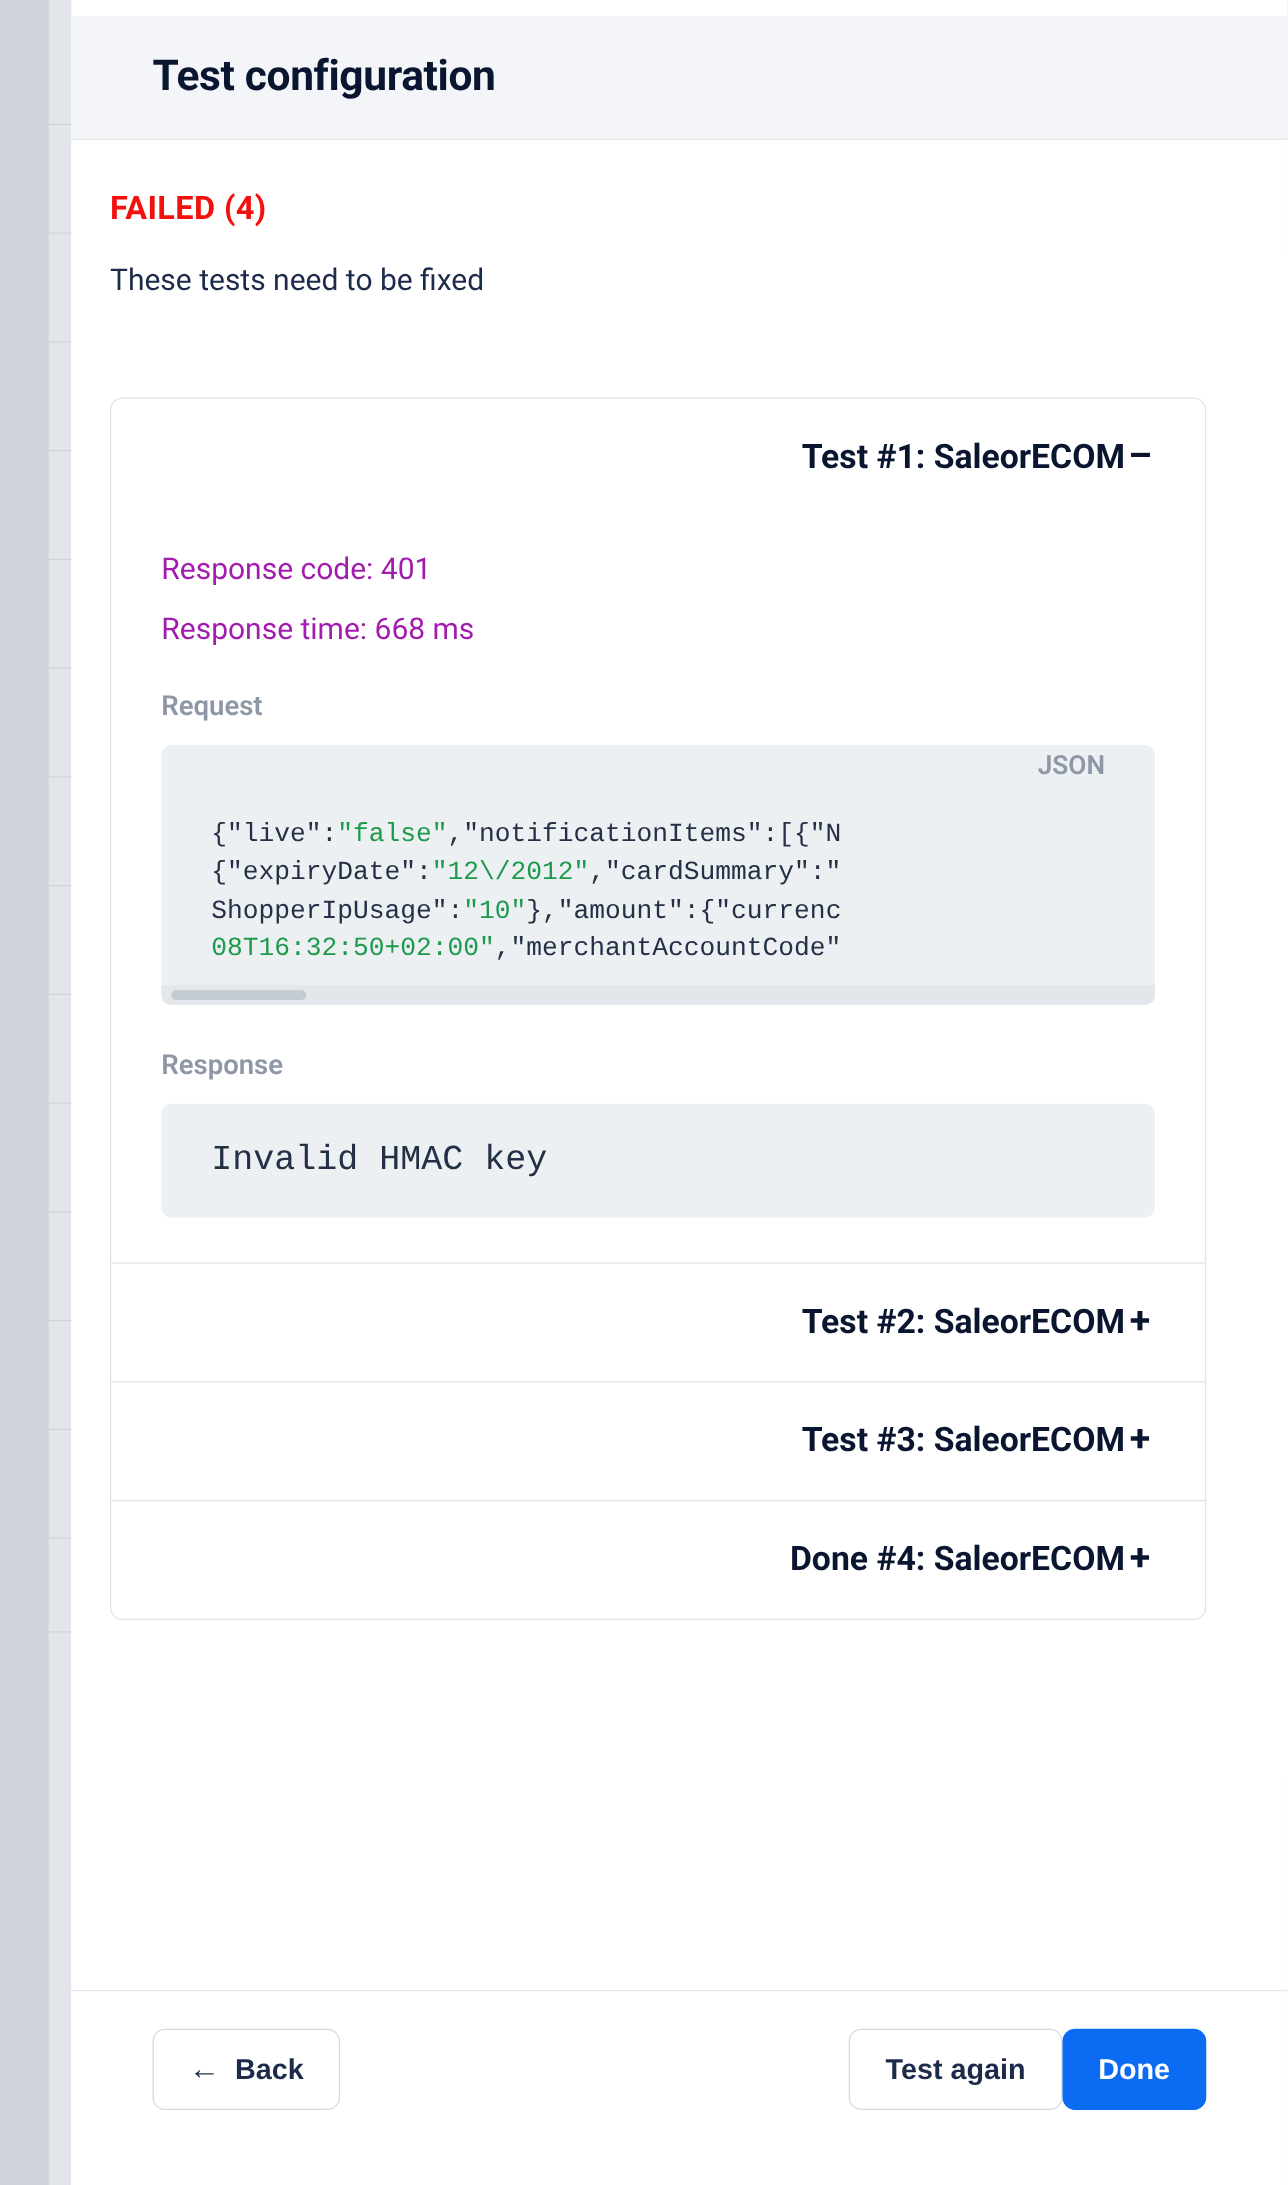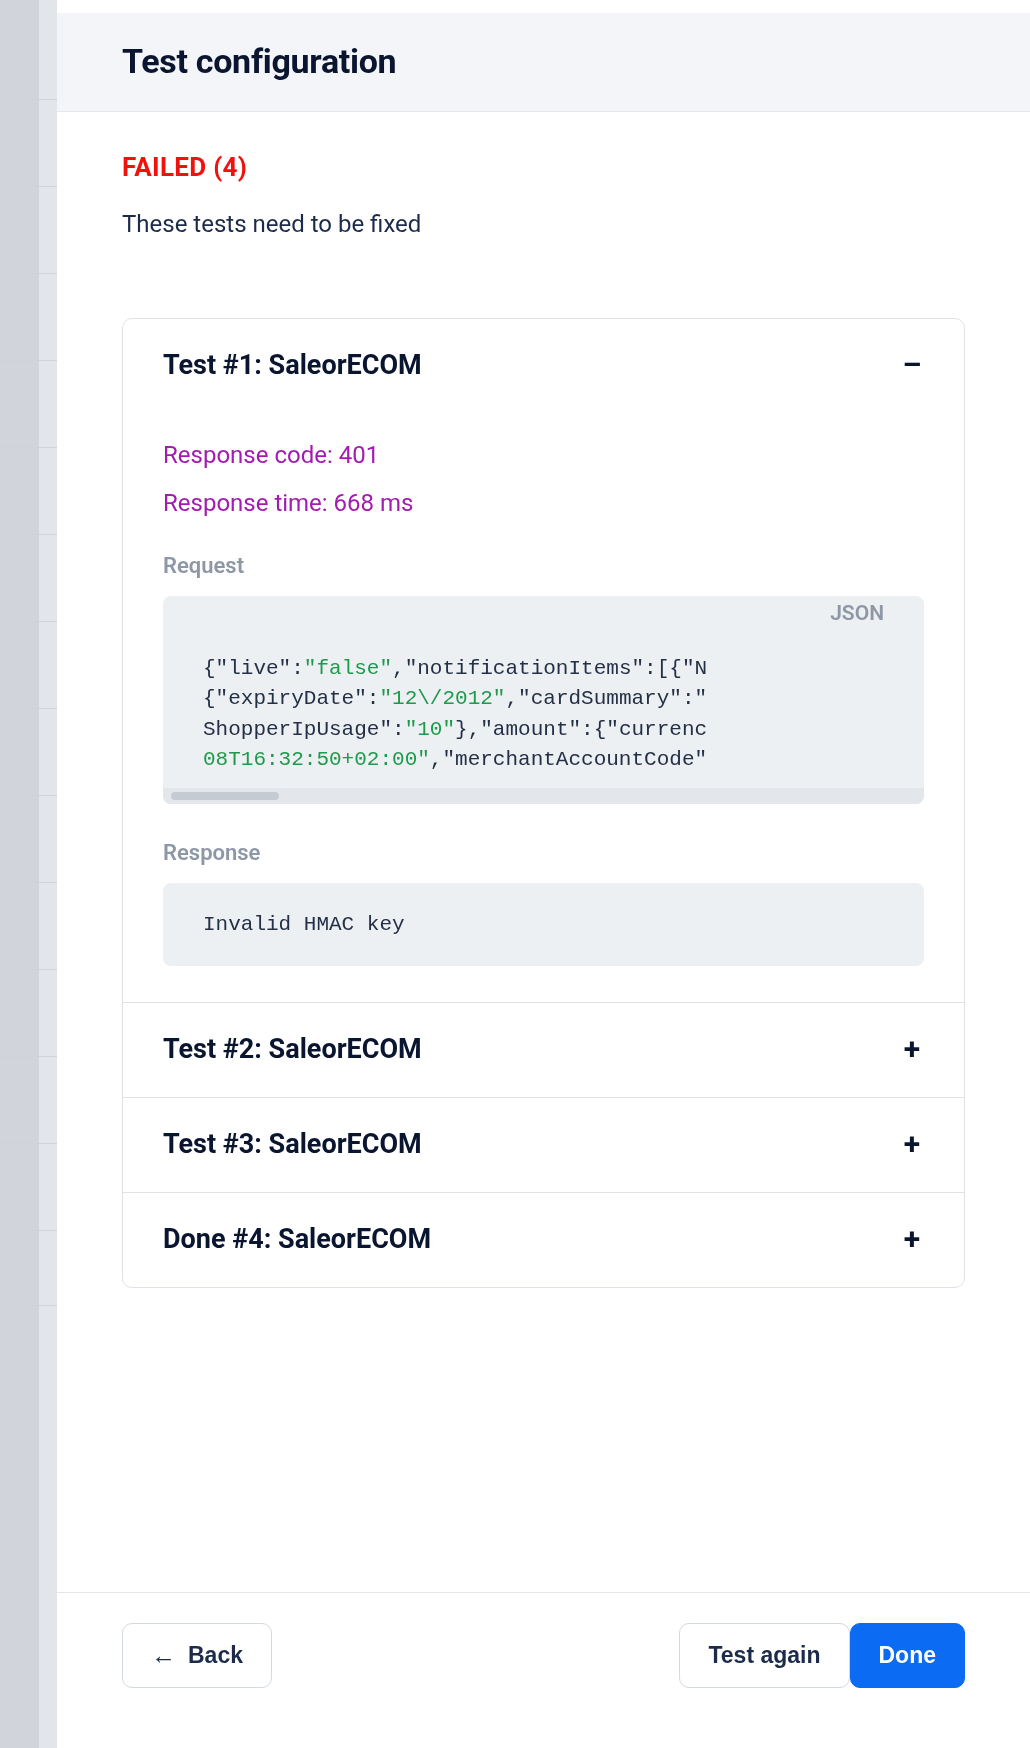--- a/index.html
+++ b/index.html
@@ -34,21 +34,21 @@
   }
   .modal-header h1 {
     font-size: 34px;
     font-weight: 700;
     color: #0a1530;
     letter-spacing: -0.3px;
   }
 
   .modal-body {
     flex: 1;
-    padding: 40px 65px 0 65px;
+    padding: 40px 65px 0 31px;
     background: #ffffff;
     overflow: hidden;
   }
 
   .status-line {
     font-size: 26px;
     font-weight: 700;
     color: #f3110d;
     letter-spacing: 0.3px;
     margin-bottom: 28px;
@@ -67,21 +67,21 @@
   }
 
   .test-item {
     border-top: 1px solid #dfe3e8;
   }
   .test-item:first-child { border-top: none; }
 
   .test-header {
     display: flex;
     align-items: center;
-    justify-content: space-between;
+    justify-content: flex-end;
     padding: 30px 40px 32px 40px;
     cursor: pointer;
   }
   .test-title {
     font-size: 27px;
     font-weight: 700;
     color: #0a1530;
   }
   .toggle-icon {
     font-size: 30px;
@@ -139,21 +139,21 @@
     border-radius: 4px;
     background: #c5cbd3;
   }
   .json-str { color: #1d9a4b; }
 
   .response-block {
     background: #edf0f3;
     border-radius: 8px;
     padding: 30px 40px;
     font-family: "SFMono-Regular", Consolas, "Liberation Mono", Menlo, Courier, monospace;
-    font-size: 21px;
+    font-size: 28px;
     color: #243046;
   }
 
   .modal-footer {
     border-top: 1px solid #e5e7eb;
     padding: 30px 65px 60px 65px;
     display: flex;
     align-items: center;
     justify-content: space-between;
     background: #ffffff;

